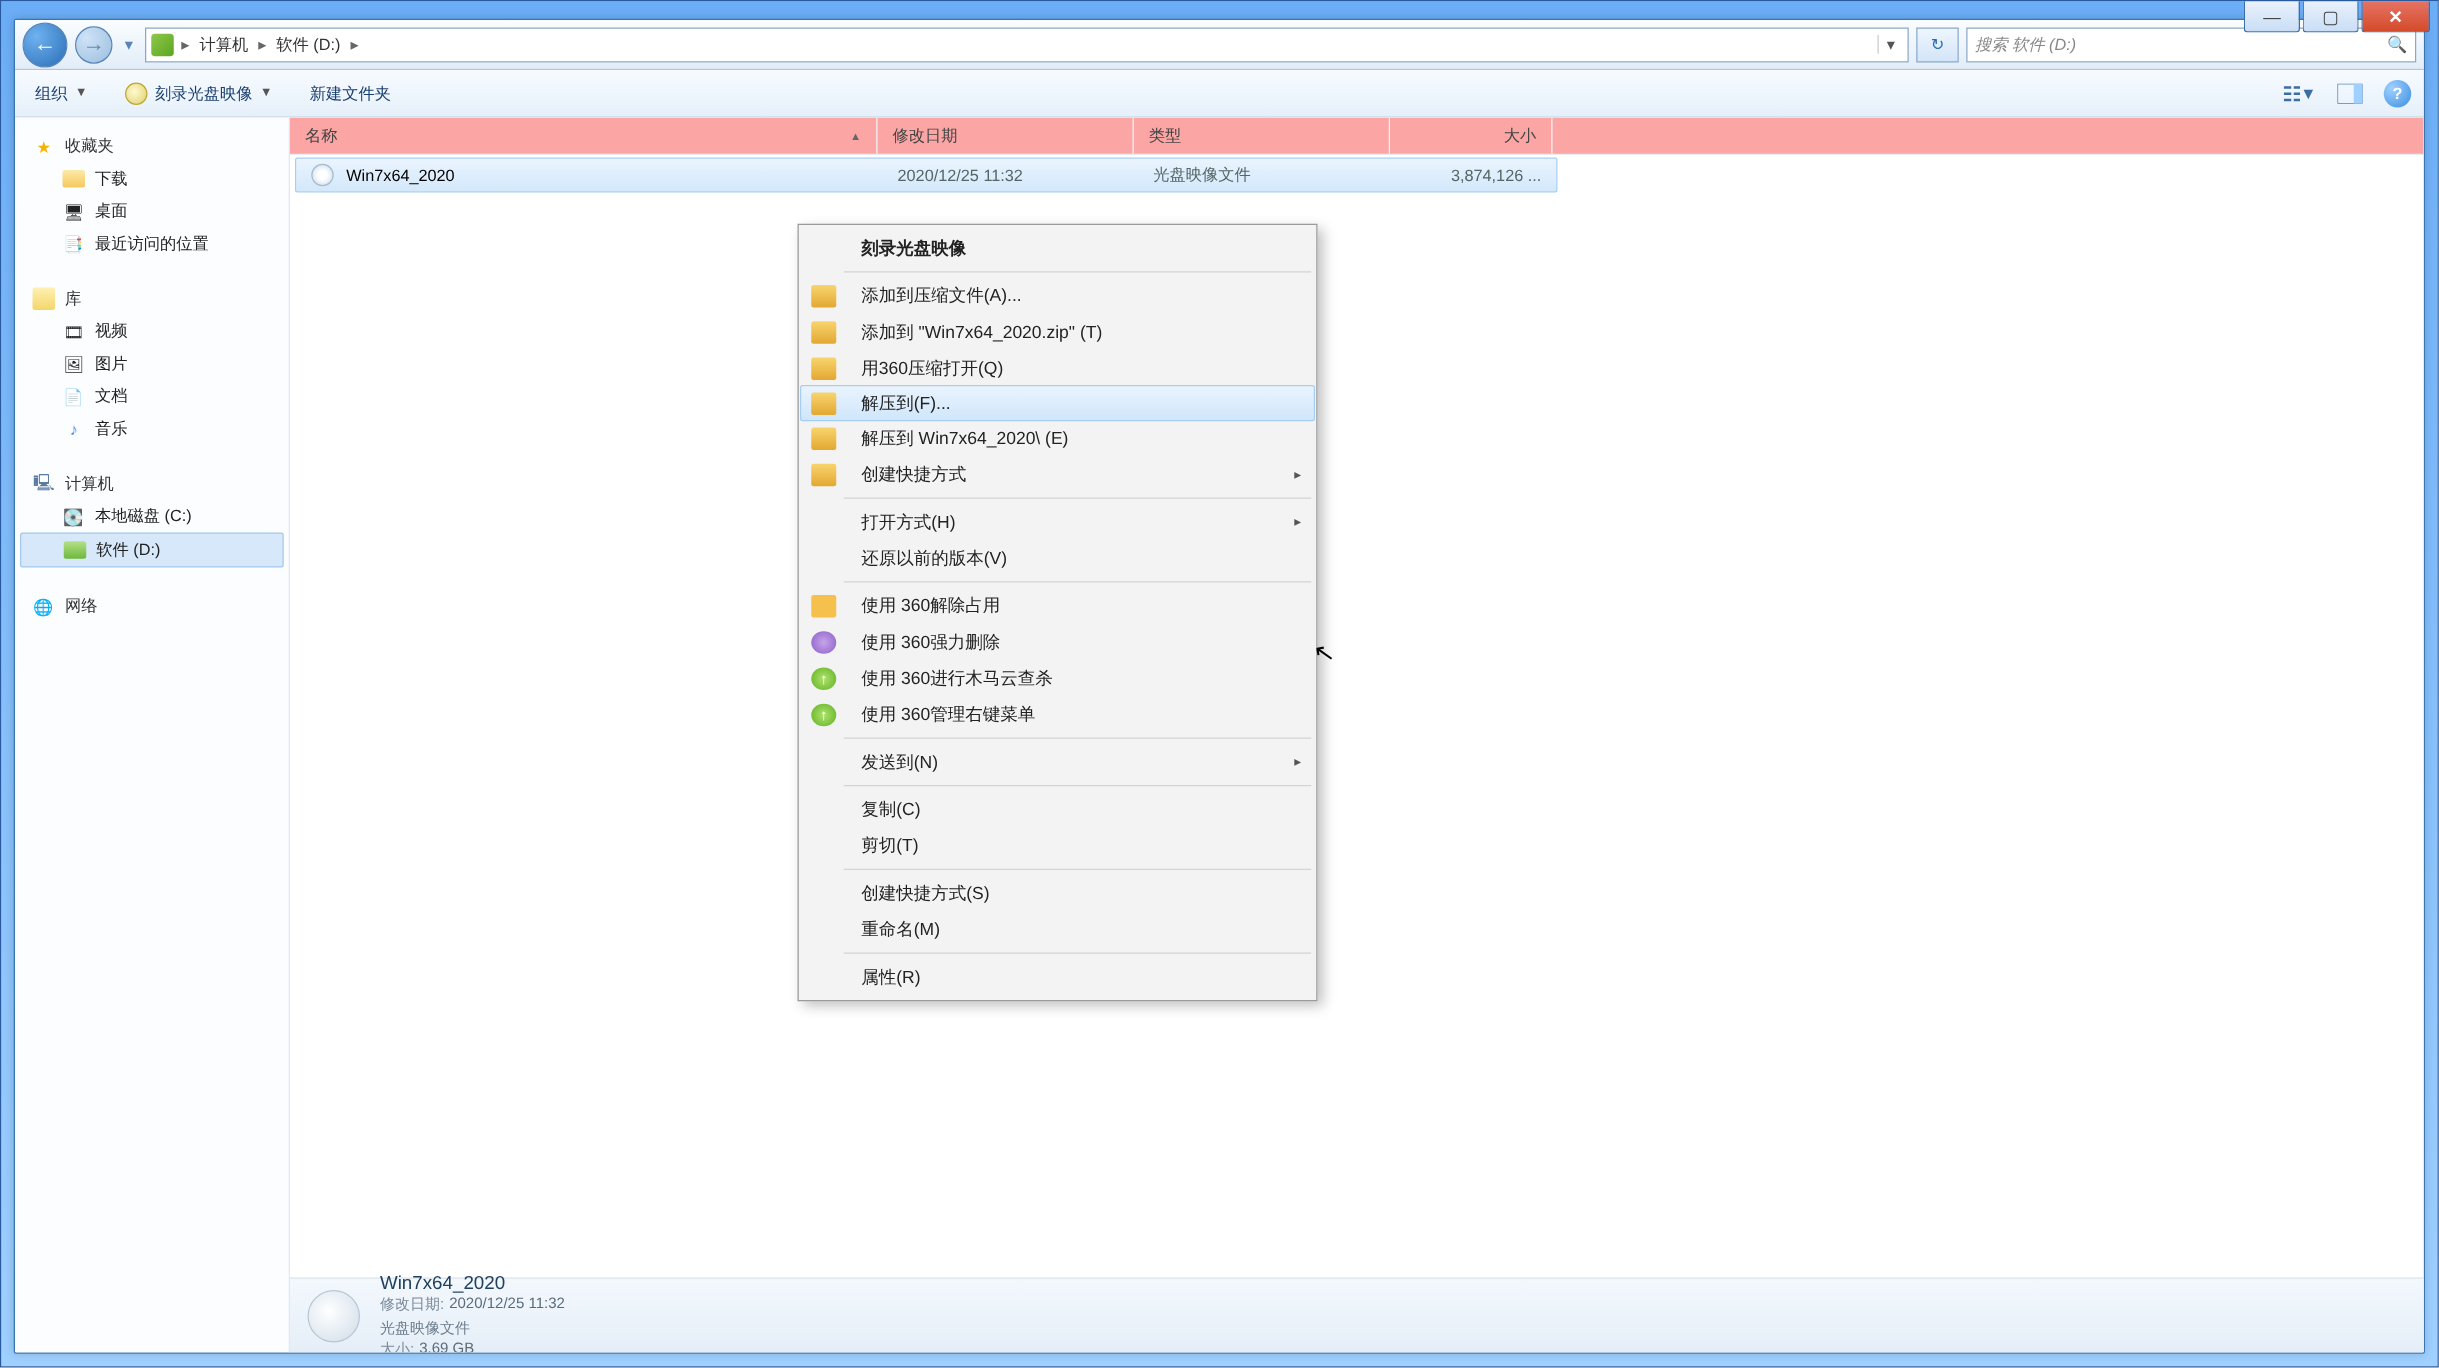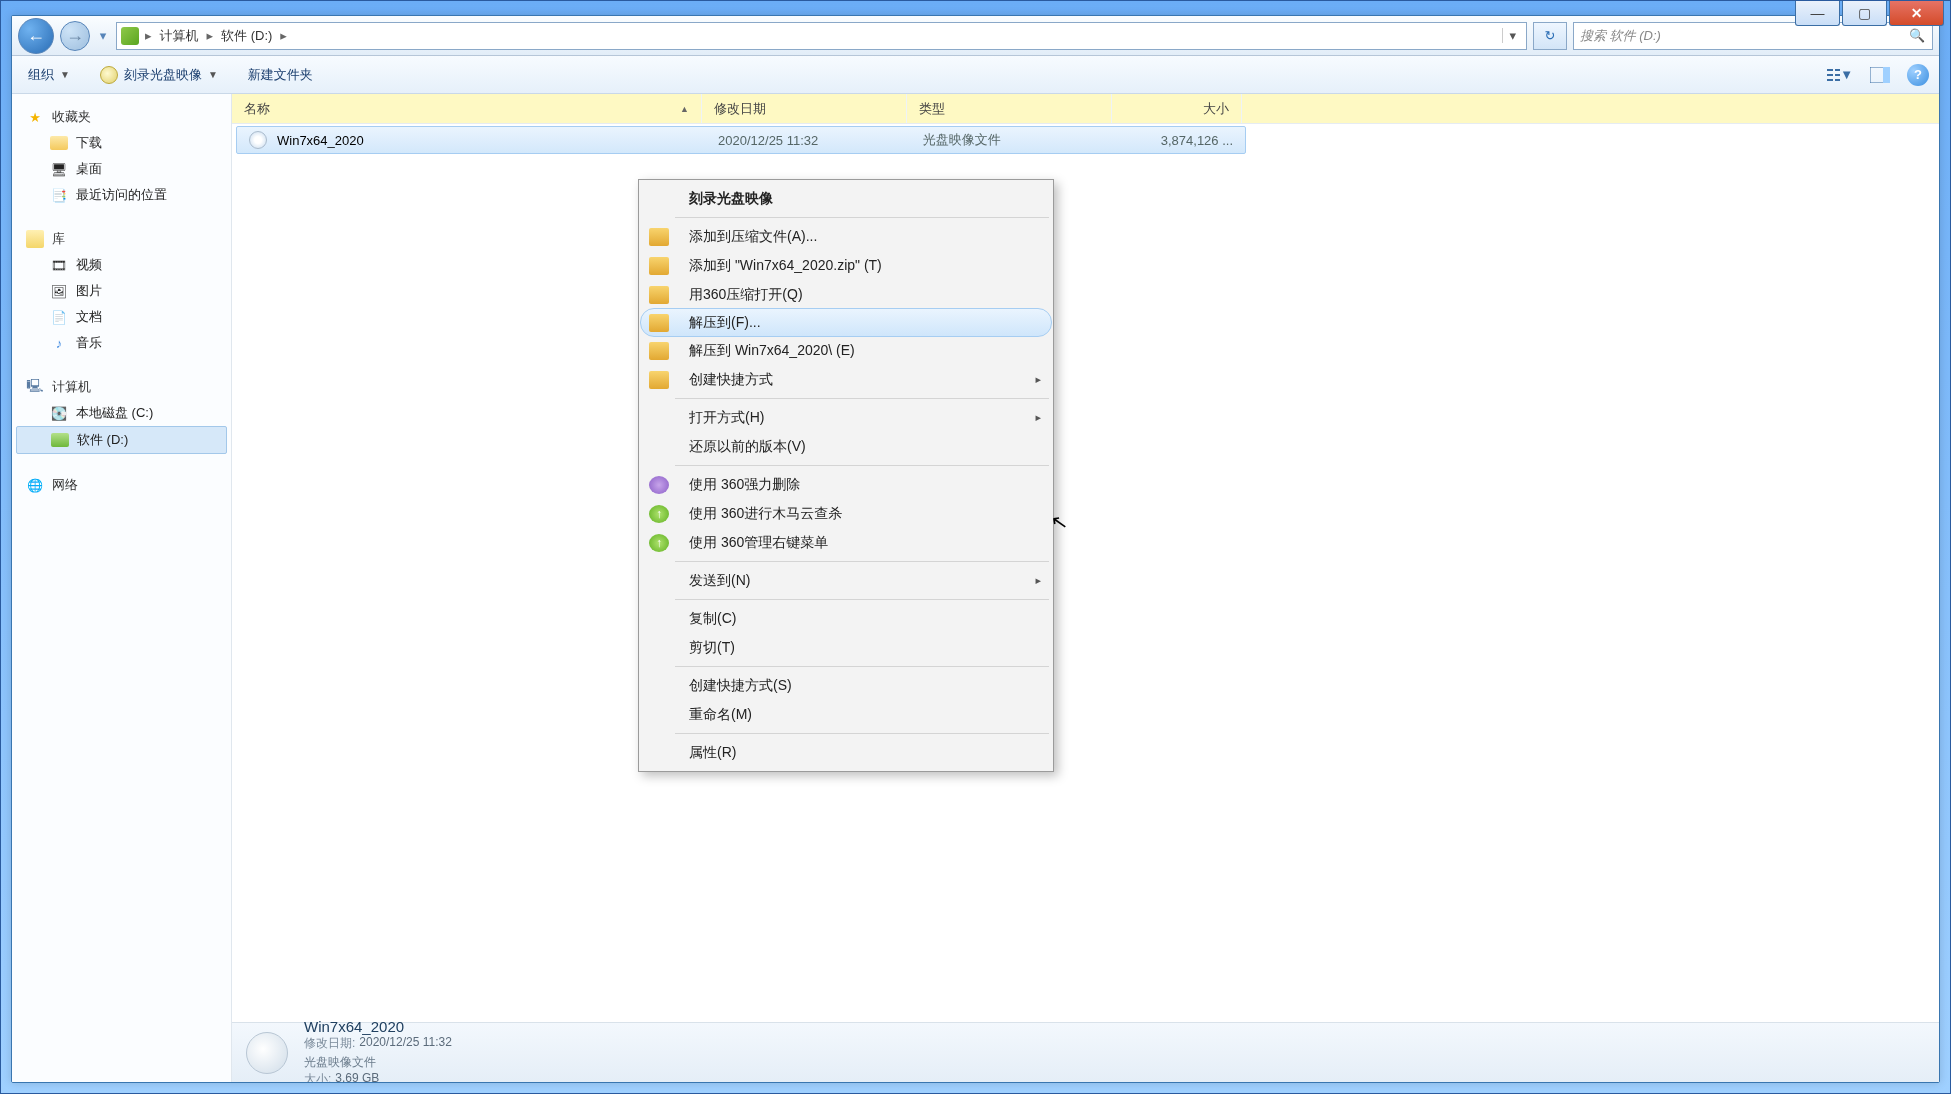--- a/index.html
+++ b/index.html
@@ -130,21 +130,21 @@
     .ico.lib { background:linear-gradient(to bottom,#fff0b3,#f4d66a); border-radius:2px;}
     .ico.mus { color:#4a90e2;}
     .ico.comp, .ico.drive, .ico.net { color:#5a7ca3;}
     .ico.drive-green { width:18px; height:14px; background:linear-gradient(to bottom,#b3e089,#6eb83b); border-radius:2px;}
     .content { flex:1; display:flex; flex-direction:column; background:#fff;}
     .columns {
       height: 30px;
       display:flex;
       border-bottom:1px solid #e6ecf2;
       color:#444;
-      background:#fef9c3;
+      background:#fca5a5;
     }
     .col { padding:6px 12px; border-right:1px solid #eef3f7;}
     .col.name { width:470px; display:flex; align-items:center; gap:6px;}
     .col.date { width:205px;}
     .col.type { width:205px;}
     .col.size { width:130px; text-align:right;}
     .sort-ind { font-size:9px; color:#666; margin-left:auto;}
     .filelist { flex:1; position:relative;}
     .file-row {
       display:flex; height:28px; align-items:center;
@@ -171,21 +171,21 @@
       padding: 4px 2px;
       font-size: 14px;
     }
     .cm-item {
       display:flex; align-items:center;
       height: 29px;
       padding: 0 10px 0 6px;
       gap: 12px;
       color:#222;
     }
-    .cm-item.hover { background: linear-gradient(to bottom, #eaf4fe, #cfe6fb); border:1px solid #a6cdf2; border-radius:14px; margin:-1px;}
+    .cm-item.hover { background: linear-gradient(to bottom, #eaf4fe, #cfe6fb); border:1px solid #a6cdf2; border-radius:2px; margin:-1px;}
     .cm-item.bold { font-weight:bold;}
     .cm-icon { width:20px; height:18px; display:inline-flex; align-items:center; justify-content:center;}
     .cm-icon.zip { background:linear-gradient(to bottom,#f8d46e,#e2a832); border-radius:2px;}
     .cm-icon.box { background:#f6c04d; border-radius:2px;}
     .cm-icon.purple { background:radial-gradient(circle,#c7a4ea,#8a5dc7); border-radius:50%;}
     .cm-icon.green { background:radial-gradient(circle,#aee26d,#5fb020); border-radius:50%; color:#fff; font-size:12px; display:flex;align-items:center;justify-content:center;}
     .cm-label { flex:1;}
     .cm-sub { color:#555; font-size:11px;}
     .cm-sep { height:1px; background:#d4d4d4; margin:4px 2px 4px 34px;}
     .context-menu .cm-item { padding-left:0; }
@@ -432,20 +432,26 @@
                 <span class="cm-label">打开方式(H)</span>
                 <span class="cm-sub">▸</span>
               </div>
             <div class="cm-item">
                 <span class="icon-slot"></span>
                 <span class="cm-label">还原以前的版本(V)</span>
               </div>
             <div class="cm-sep"></div>
             <div class="cm-item">
                 <span class="icon-slot">
+                  <span class="cm-icon box"></span>
+                </span>
+                <span class="cm-label">使用 360解除占用</span>
+              </div>
+            <div class="cm-item">
+                <span class="icon-slot">
                   <span class="cm-icon purple"></span>
                 </span>
                 <span class="cm-label">使用 360强力删除</span>
               </div>
             <div class="cm-item">
                 <span class="icon-slot">
                   <span class="cm-icon green">↑</span>
                 </span>
                 <span class="cm-label">使用 360进行木马云查杀</span>
               </div>

